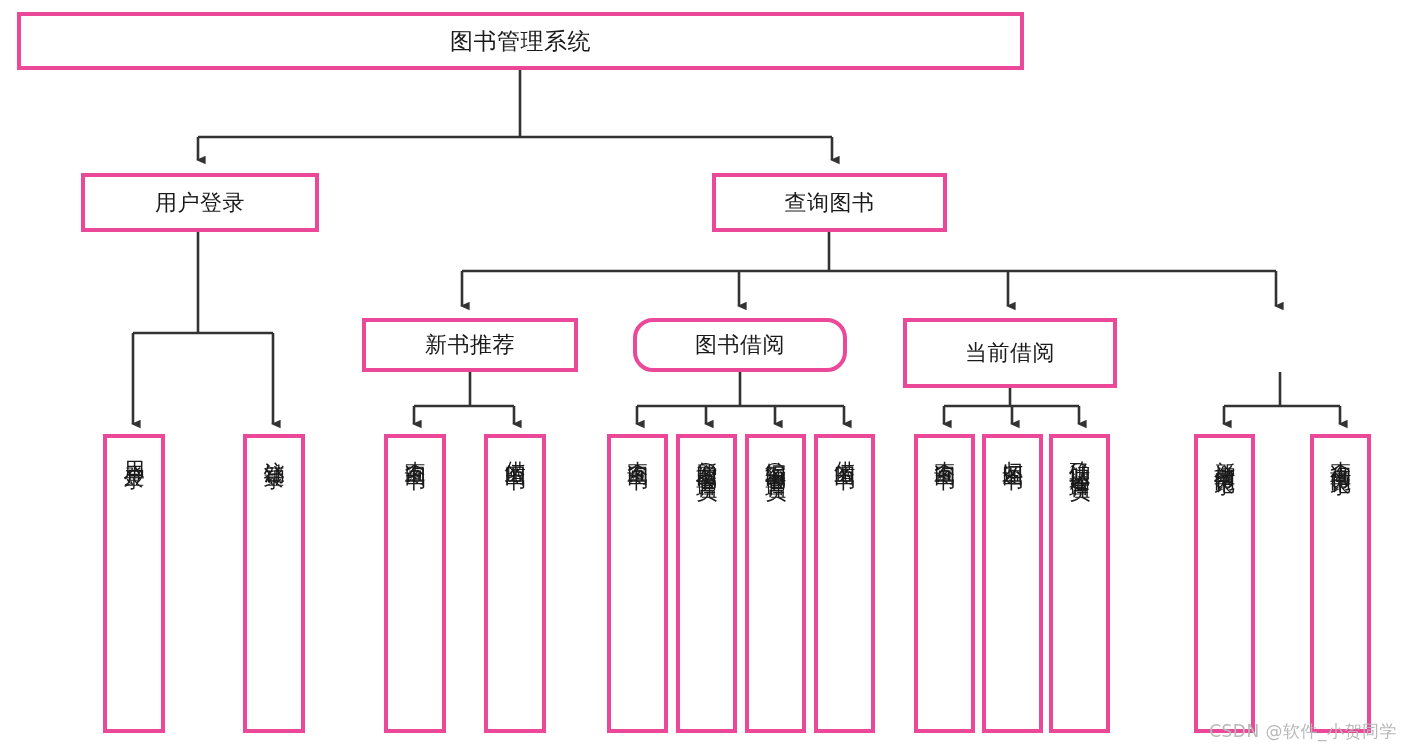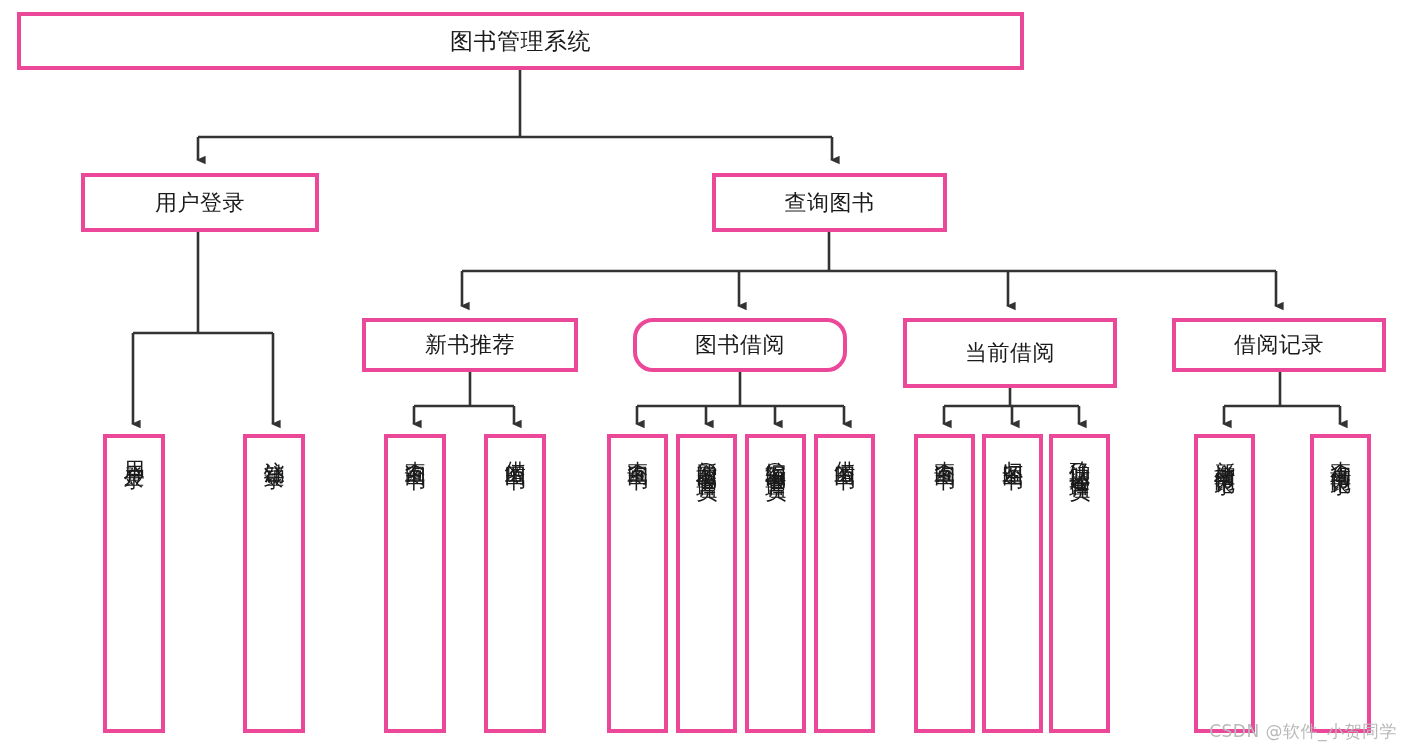--- a/index.html
+++ b/index.html
@@ -143,23 +143,20 @@
 
   <div class="node horizontal" style="left:362px; top:318px; width:216px; height:54px;">
     <span class="node-label">新书推荐</span>
   </div>
   <div class="node horizontal" style="left:633px; top:318px; width:214px; height:54px;border-radius:20px;">
     <span class="node-label">图书借阅</span>
   </div>
   <div class="node horizontal" style="left:903px; top:318px; width:214px; height:70px;">
     <span class="node-label">当前借阅</span>
   </div>
-  <div class="node horizontal" style="left:1172px; top:318px; width:214px; height:54px;">
-    <span class="node-label">借阅记录</span>
-  </div>
 
   <div class="node leaf" style="left:103px; top:434px; width:62px; height:299px;">
     <span class="node-label">用户登录</span>
   </div>
   <div class="node leaf" style="left:243px; top:434px; width:62px; height:299px;">
     <span class="node-label">注销登录</span>
   </div>
 
   <div class="node leaf" style="left:384px; top:434px; width:62px; height:299px;">
     <span class="node-label">查询图书</span>

